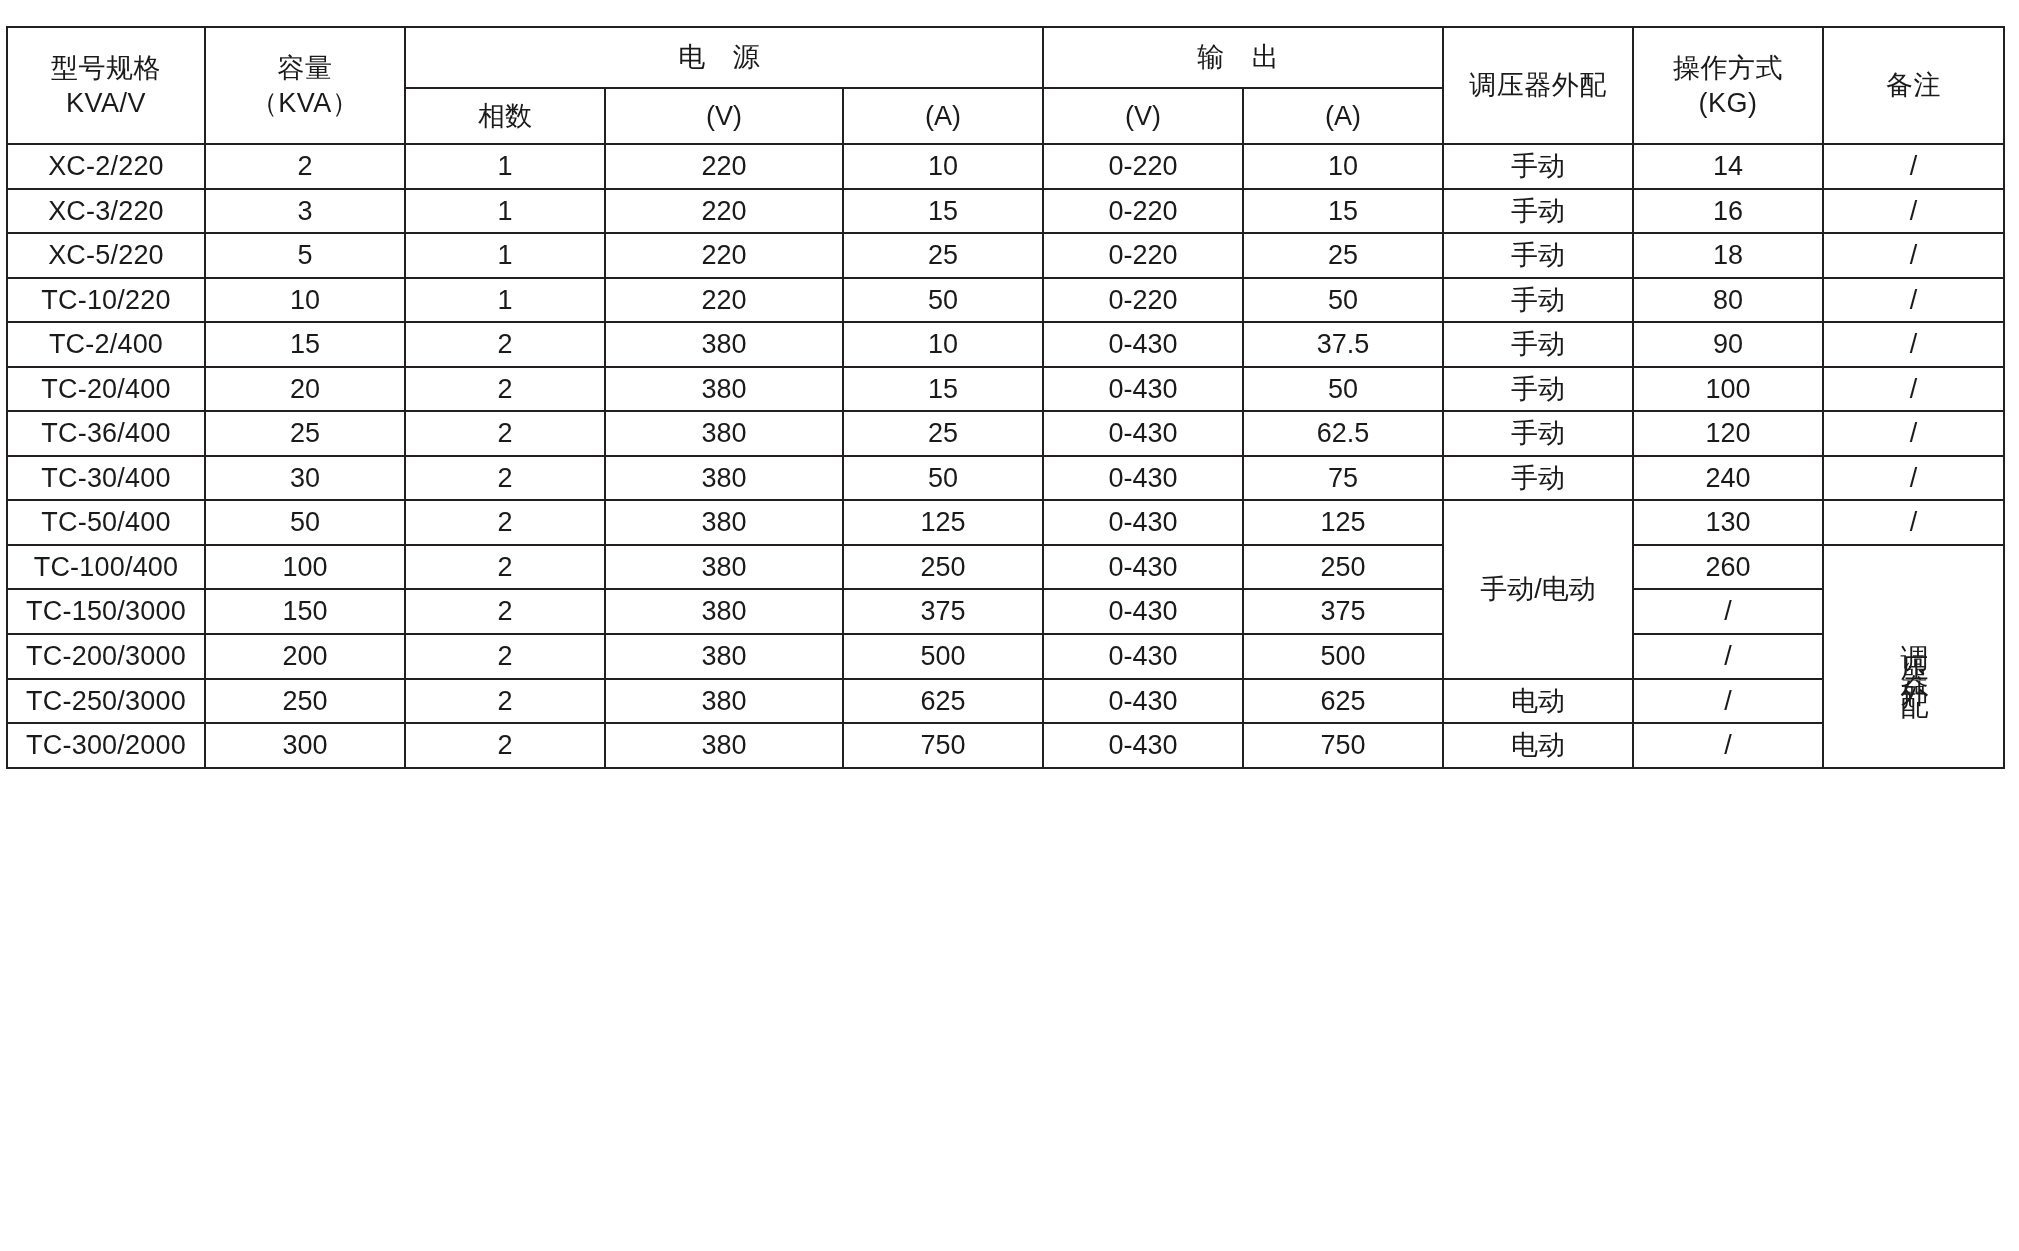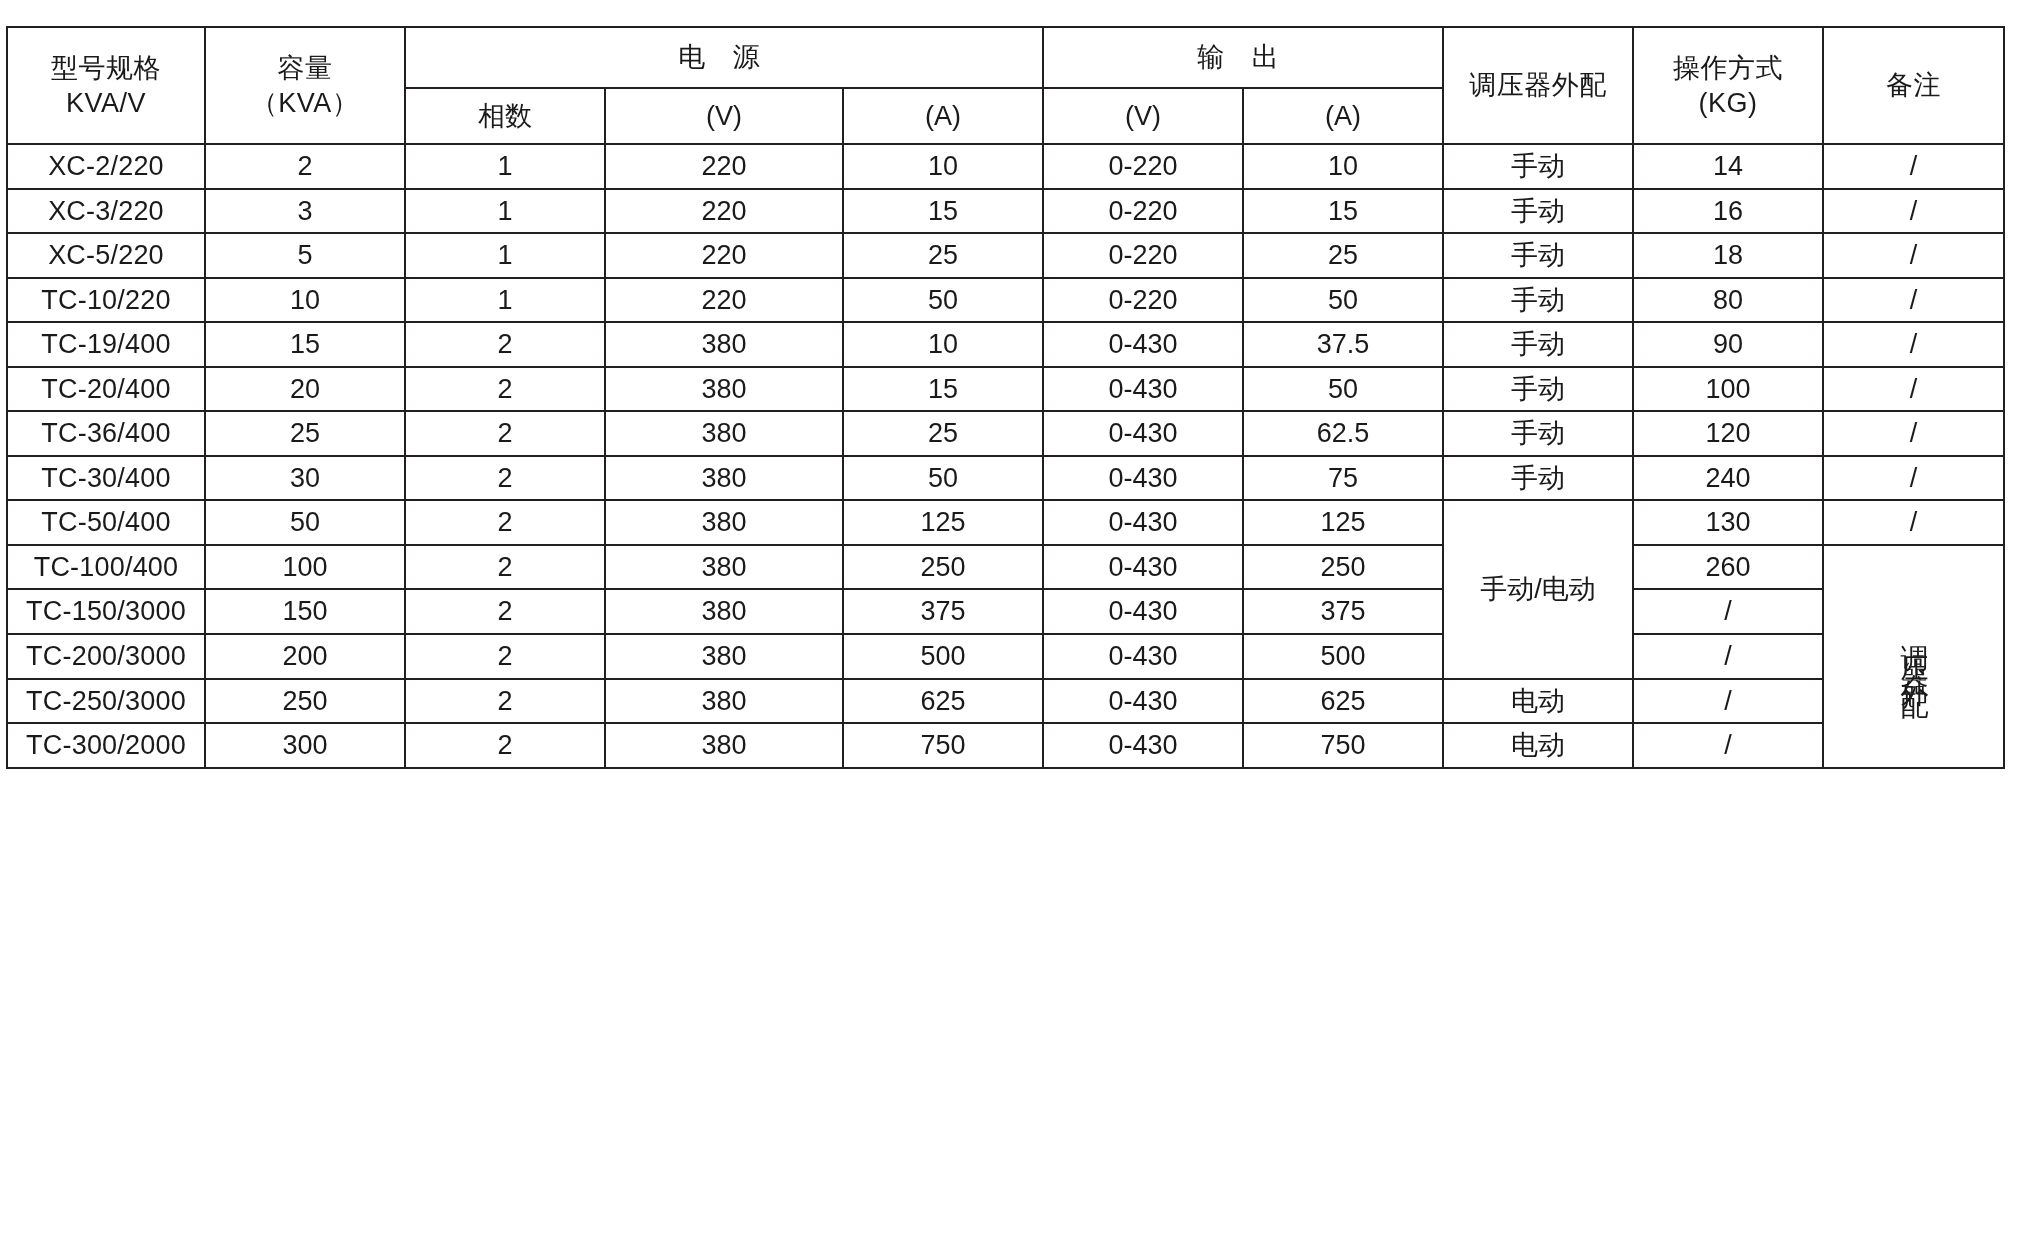--- a/index.html
+++ b/index.html
@@ -169,21 +169,21 @@
         <td>220</td>
         <td>50</td>
         <td>0-220</td>
         <td>50</td>
         <td>手动</td>
         <td>80</td>
         <td>/</td>
       </tr>
 
       <tr>
-        <td class="model-cell">TC-19/400</td>
+        <td class="model-cell">TC-2/400</td>
         <td>15</td>
         <td>2</td>
         <td>380</td>
         <td>10</td>
         <td>0-430</td>
         <td>37.5</td>
         <td>手动</td>
         <td>90</td>
         <td>/</td>
       </tr>

